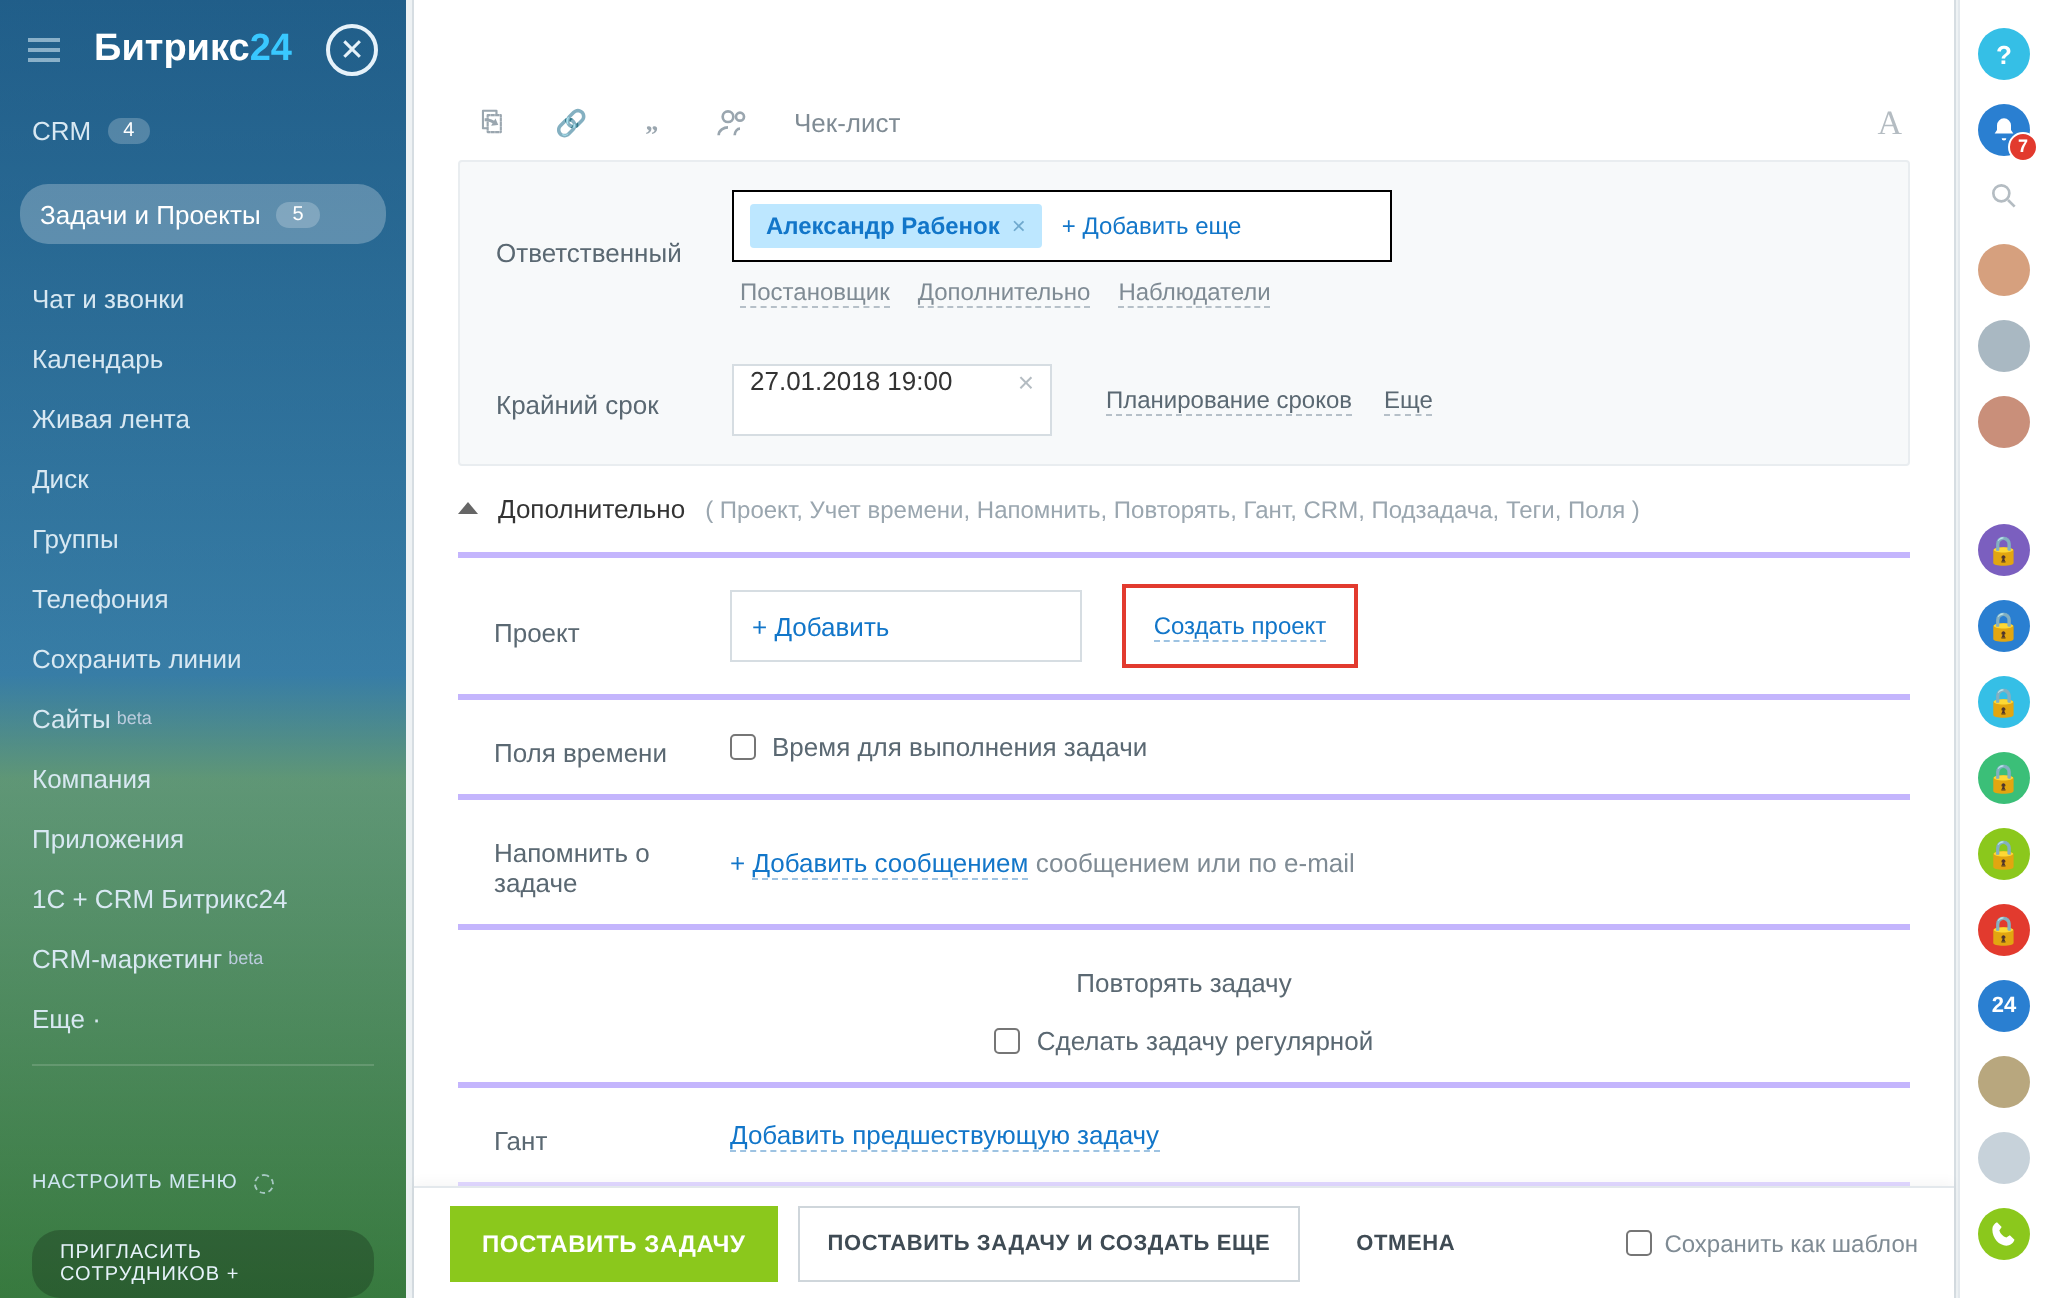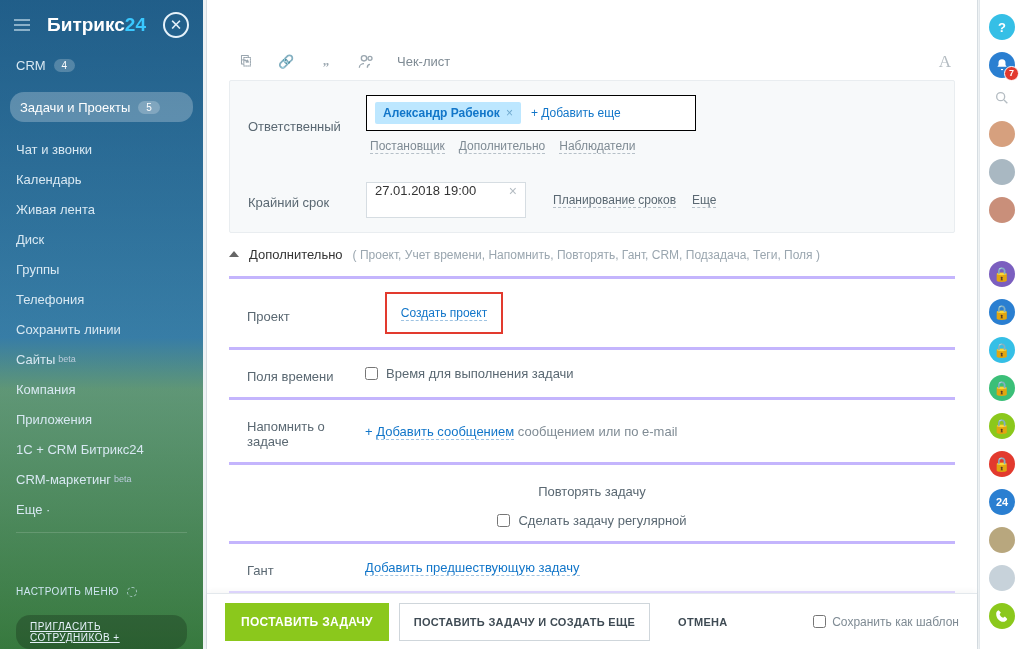--- a/index.html
+++ b/index.html
@@ -82,21 +82,20 @@
     margin: 10px 16px;
     background: rgba(0,0,0,.22);
     border-radius: 14px;
     padding: 6px 14px;
     font-size: 10px;
     letter-spacing: .5px;
     color: #e6f2fa;
     display: inline-flex; align-items: center; gap: 6px;
     text-transform: uppercase;
     cursor: pointer;
-    text-decoration: underline;
   }
 
   
   .panel {
     position: absolute;
     left: 207px; top: 0;
     width: 770px; height: 649px;
     background: #fff;
     box-shadow: 0 0 0 1px #d6dde2;
     display: flex; flex-direction: column;
@@ -421,20 +420,23 @@
     <div class="accordion-head">
       <span class="caret"></span>
       <span class="title">Дополнительно</span>
       <span class="hint">( Проект,  Учет времени,  Напомнить,  Повторять,  Гант,  CRM,  Подзадача,  Теги,  Поля )</span>
     </div>
 
     <div class="details">
 
       <div class="drow">
         <div class="dlabel">Проект</div>
+        <div class="project-input">
+          <a class="plain-link">Добавить</a>
+        </div>
         <div class="create-project-box">
           <a>Создать проект</a>
         </div>
       </div>
 
       <div class="drow">
         <div class="dlabel">Поля времени</div>
         <label class="checkbox-line">
           <input type="checkbox" style="">
           <span>Время для выполнения задачи</span>

